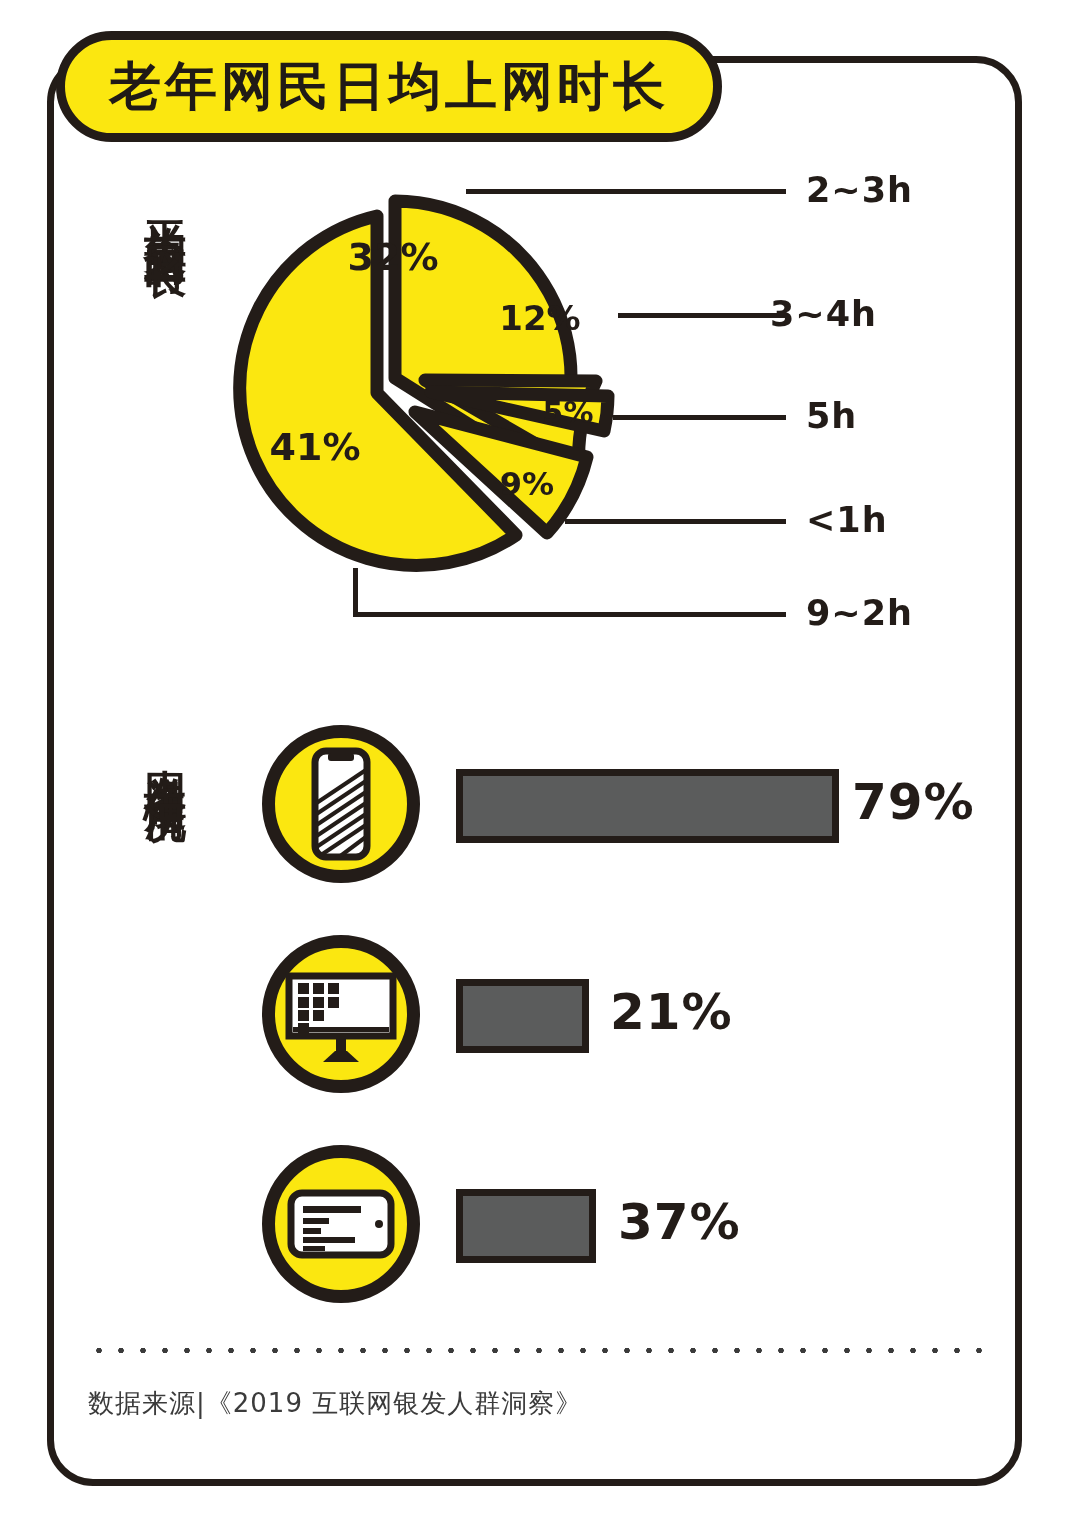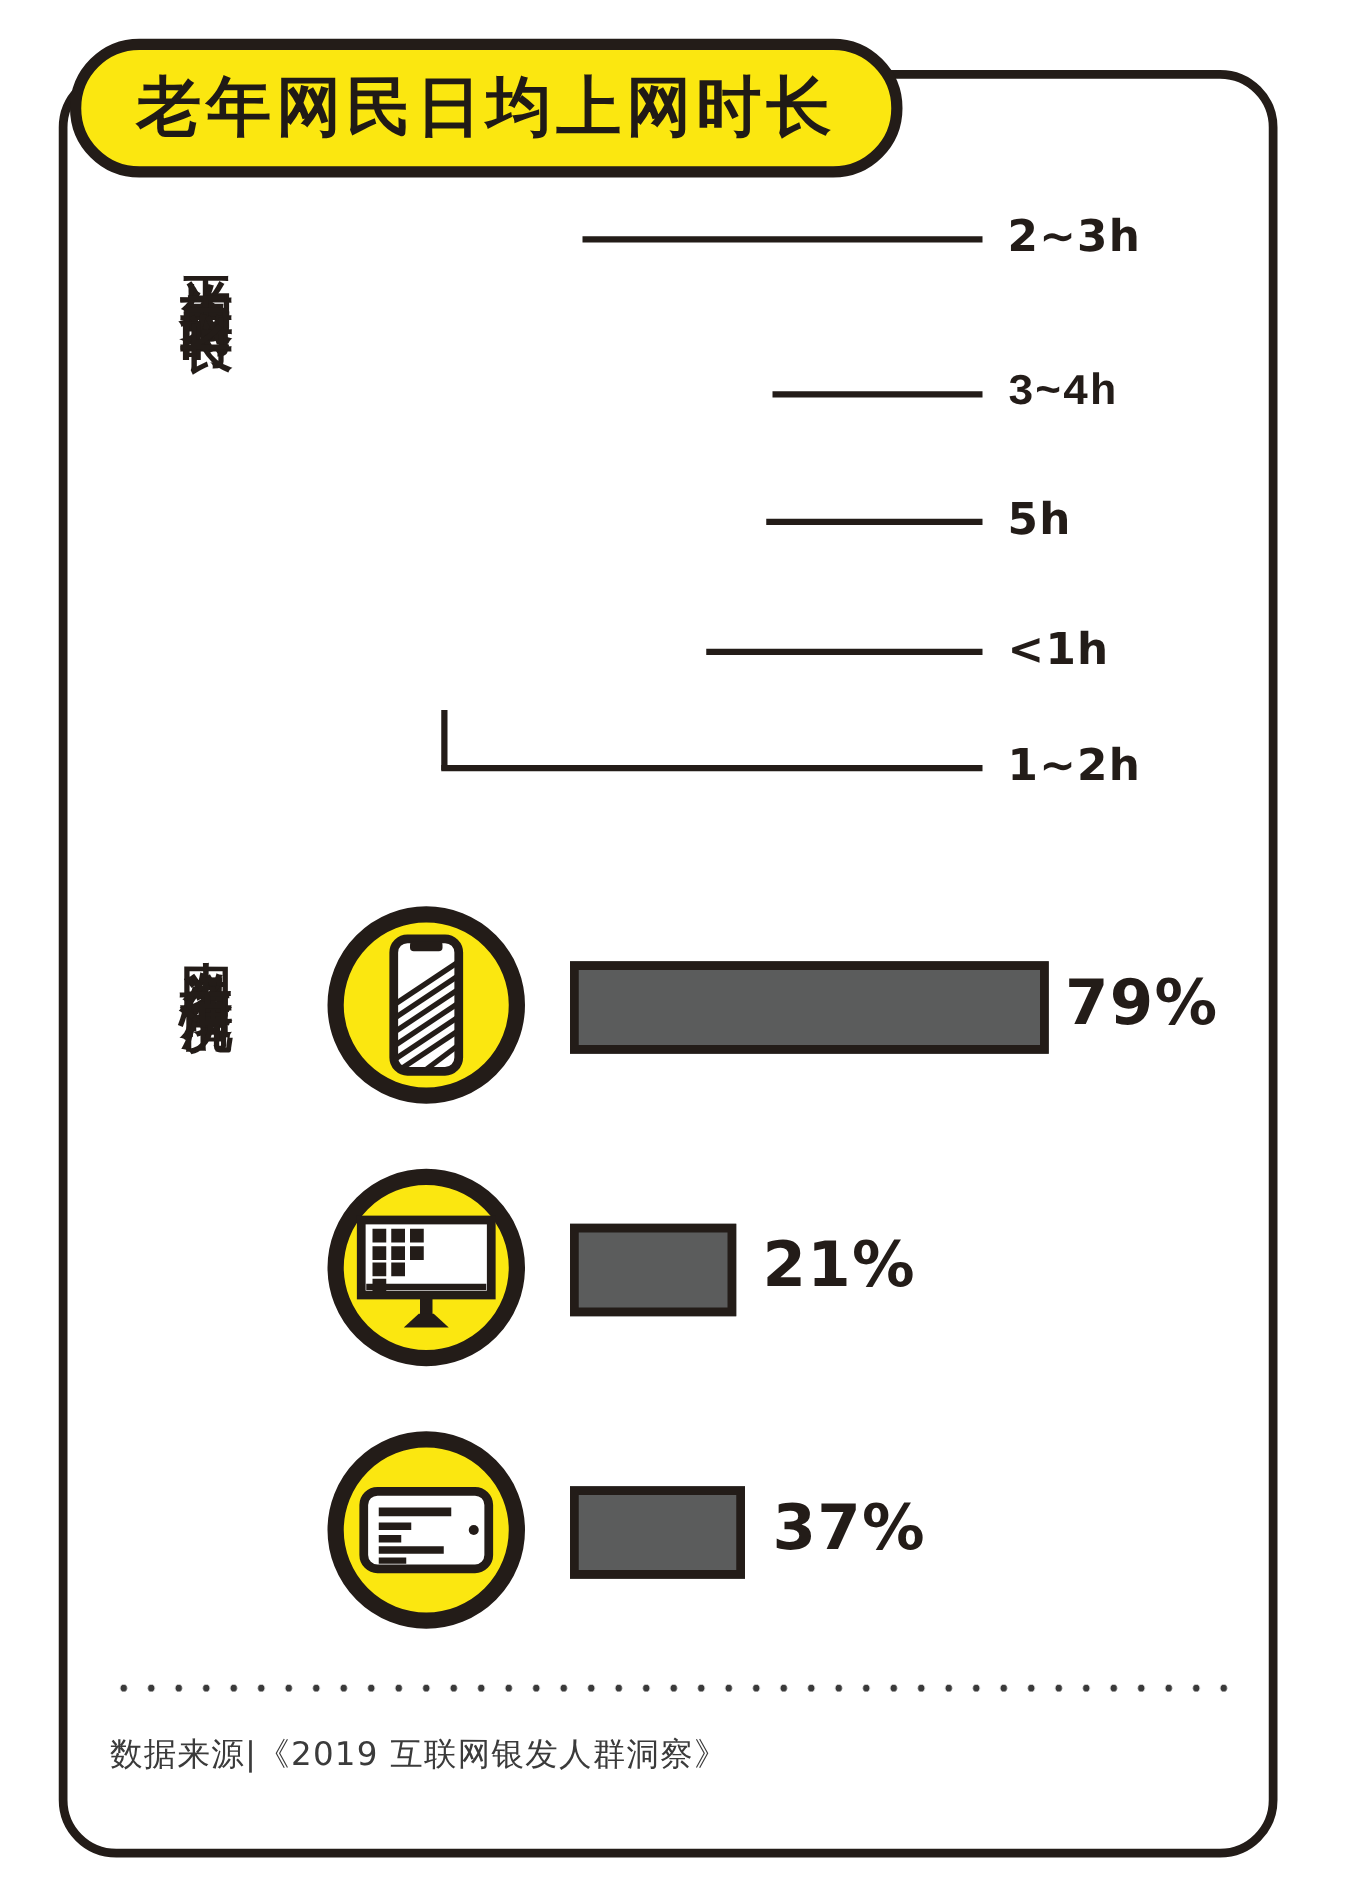--- a/index.html
+++ b/index.html
@@ -130,37 +130,61 @@
 <div id="root">
 
   <div class="frame"></div>
 
   <div class="title-pill">
     <span class="title-text">老年网民日均上网时长</span>
   </div>
 
   <div class="vlabel" id="vlabel-duration">平均每天上网时长</div>
 
+  <div class="pie-wrap">
+    <svg width="480" height="470" viewBox="0 0 480 470">
+      <g stroke="#231c18" stroke-width="13" stroke-linejoin="round" fill="#fbe710">
+
+        <path d="M 201 222 L 201 45 A 177 177 0 1 0 340 364 Z" transform="translate(-9,6)"></path>
+
+        <path d="M 206 217 L 206 40 A 177 177 0 0 1 355 311 Z" transform="translate(4,-4)"></path>
+
+        <path d="M 206 217 L 360 306 A 177 177 0 0 1 377 218 Z" transform="translate(34,-2)"></path>
+
+        <path d="M 206 217 L 383 221 A 177 177 0 0 1 379 256 Z" transform="translate(40,10)"></path>
+
+        <path d="M 206 217 L 378 262 A 177 177 0 0 1 338 338 Z" transform="translate(24,30)"></path>
+      </g>
+
+      <g font-family="DejaVu Sans, Liberation Sans, sans-serif" font-weight="700" fill="#231c18" text-anchor="middle">
+        <text x="208" y="105" font-size="38">32%</text>
+        <text x="355" y="165" font-size="34">12%</text>
+        <text x="383" y="258" font-size="30">5%</text>
+        <text x="342" y="330" font-size="32">9%</text>
+        <text x="130" y="295" font-size="38">41%</text>
+      </g>
+    </svg>
+  </div>
 
   <div class="leader leader-h" style="left:466px; top:189px; width:320px;"></div>
 
   <div class="leader leader-h" style="left:618px; top:313px; width:168px;"></div>
 
   <div class="leader leader-h" style="left:613px; top:415px; width:173px;"></div>
 
   <div class="leader leader-h" style="left:565px; top:519px; width:221px;"></div>
 
   <div class="leader leader-v" style="left:353px; top:568px; height:48px;"></div>
   <div class="leader leader-h" style="left:353px; top:612px; width:433px;"></div>
 
   <div class="rlabel" style="left:806px; top:170px;">2~3h</div>
-  <div class="rlabel" style="left:806px; top:294px;font-family:Liberation Mono, monospace;">3~4h</div>
+  <div class="rlabel" style="left:770px; top:294px;">3~4h</div>
   <div class="rlabel" style="left:806px; top:396px;">5h</div>
   <div class="rlabel" style="left:806px; top:500px;">&lt;1h</div>
-  <div class="rlabel" style="left:806px; top:593px;">1~2h</div>
+  <div class="rlabel" style="left:806px; top:593px;">9~2h</div>
 
   <div class="vlabel" id="vlabel-device">上网设备使用情况</div>
 
   <div class="device-row" style="top:725px; height:170px;">
     <div class="icon-circle">
       <svg width="132" height="132" viewBox="0 0 132 132">
         <defs>
           <clipPath id="phoneClip">
             <rect x="40" y="13" width="52" height="106" rx="11" ry="11"></rect>
           </clipPath>

